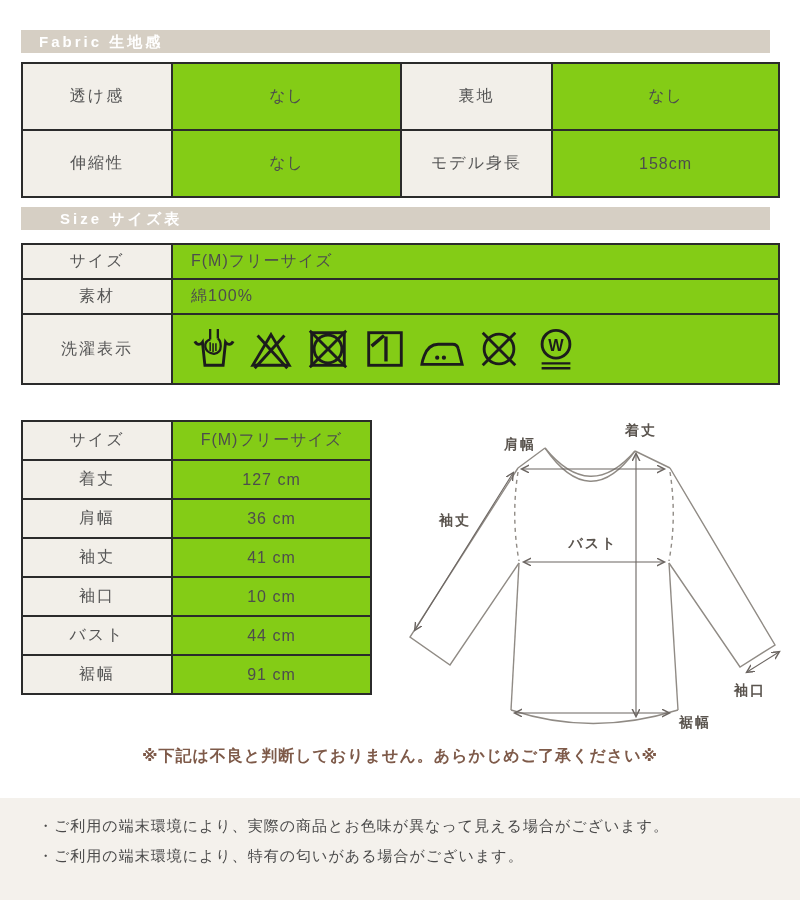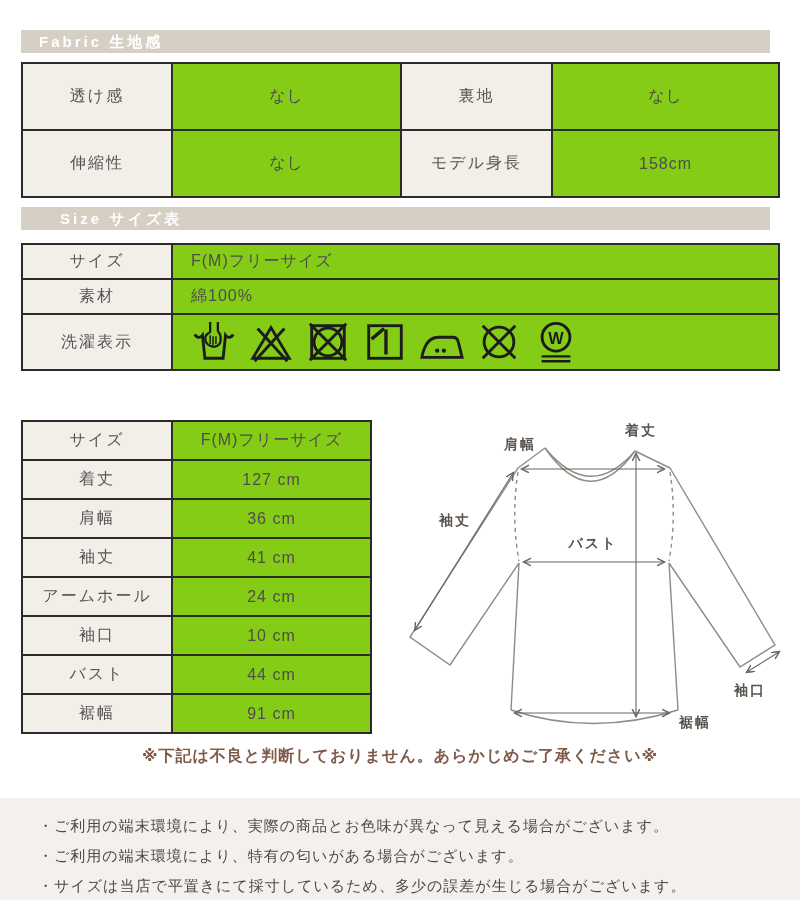--- a/index.html
+++ b/index.html
@@ -18,21 +18,21 @@
   table{border-collapse:collapse;table-layout:fixed;position:absolute;}
   td,th{border:2px solid #2b2b2b;padding:0;font-weight:normal;overflow:hidden;}
   th{background:#f2efe9;text-align:center;font-size:16px;letter-spacing:2px;color:#555;}
   td{background:#84cc16;text-align:center;font-size:16px;letter-spacing:1px;color:#4d4d4d;}
 
   #fabric-table{left:21px;top:62px;width:757px;}
   #fabric-table tr{height:67px;}
 
   #size-info-table{left:21px;top:243px;width:757px;}
   #size-info-table tr.r0,#size-info-table tr.r1{height:35px;}
-  #size-info-table tr.r2{height:56px;}
+  #size-info-table tr.r2{height:70px;}
   #size-info-table td{text-align:left;padding-left:18px;}
 
   #measure-table{left:21px;top:420px;width:349px;}
   #measure-table tr{height:39px;}
 
   .care-row{display:flex;align-items:center;gap:11px;}
   .care-row svg{display:block;}
 
   #garment-diagram{position:absolute;left:393px;top:415px;}
   #garment-diagram text{
@@ -165,24 +165,20 @@
     </tr>
     <tr>
       <th>肩幅</th>
       <td>36 cm</td>
     </tr>
     <tr>
       <th>袖丈</th>
       <td>41 cm</td>
     </tr>
     <tr>
-      <th>アームホール</th>
-      <td>24 cm</td>
-    </tr>
-    <tr>
       <th>袖口</th>
       <td>10 cm</td>
     </tr>
     <tr>
       <th>バスト</th>
       <td>44 cm</td>
     </tr>
     <tr>
       <th>裾幅</th>
       <td>91 cm</td>
@@ -225,16 +221,15 @@
     <text x="62" y="110" text-anchor="middle">袖丈</text>
     <text x="200" y="133" text-anchor="middle">バスト</text>
     <text x="357" y="280" text-anchor="middle">袖口</text>
     <text x="302" y="312" text-anchor="middle">裾幅</text>
   </svg>
 
   <div id="notes-heading">※下記は不良と判断しておりません。あらかじめご了承ください※</div>
   <div id="notes-panel">
     <div class="note-line">・ご利用の端末環境により、実際の商品とお色味が異なって見える場合がございます。</div>
     <div class="note-line">・ご利用の端末環境により、特有の匂いがある場合がございます。</div>
-    <div class="note-line">・サイズは当店で平置きにて採寸しているため、多少の誤差が生じる場合がございます。</div>
   </div>
 
 </div>
 
 </body></html>

